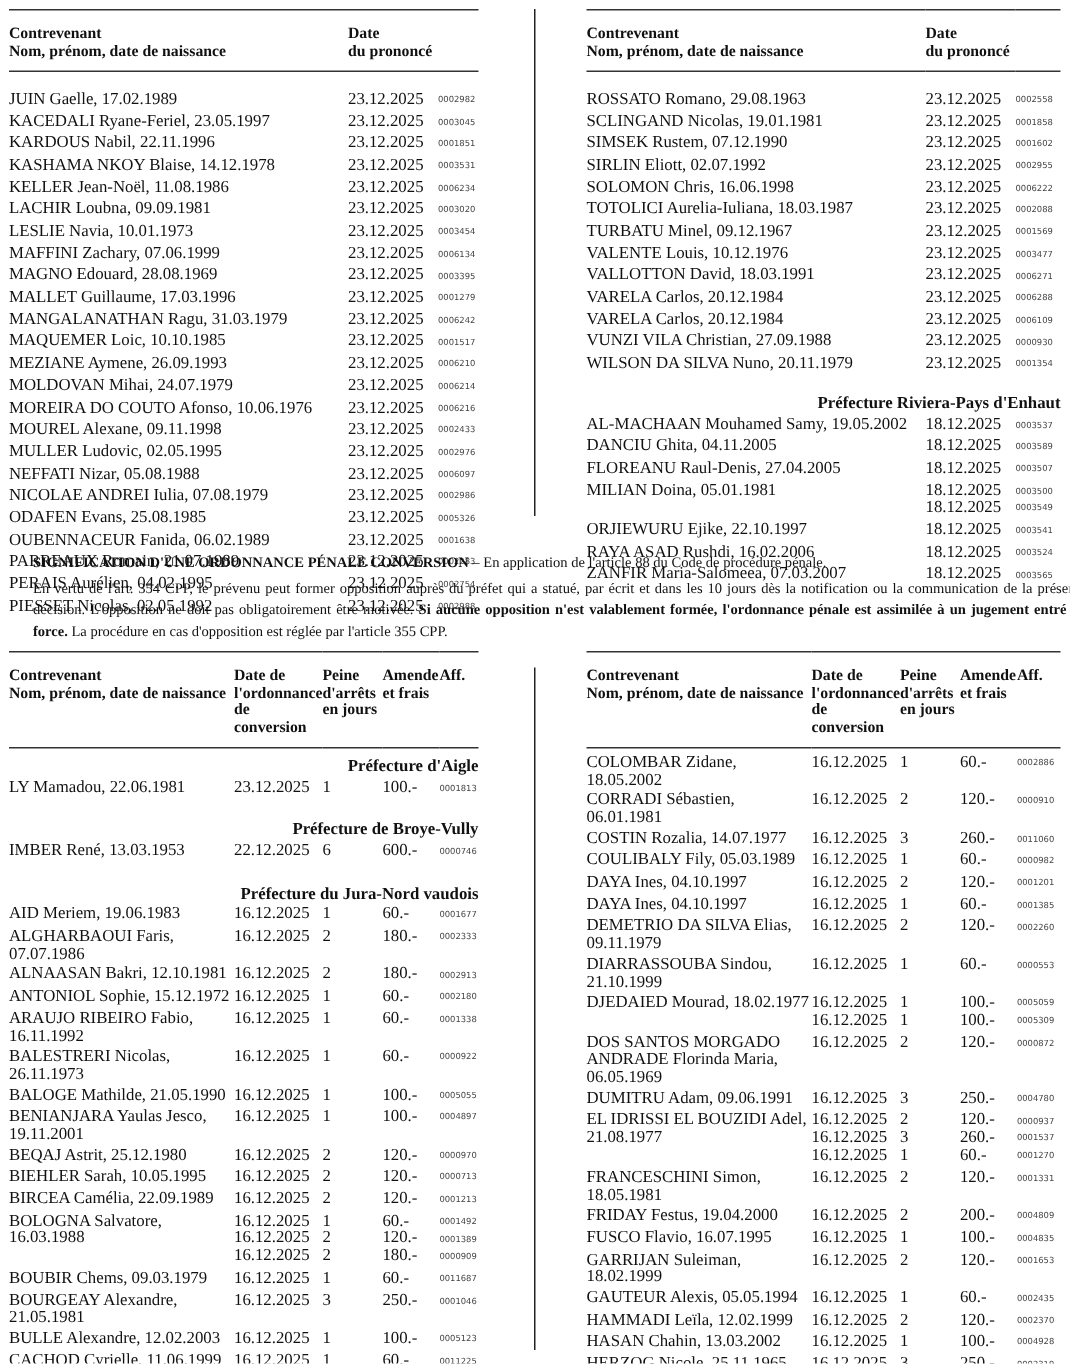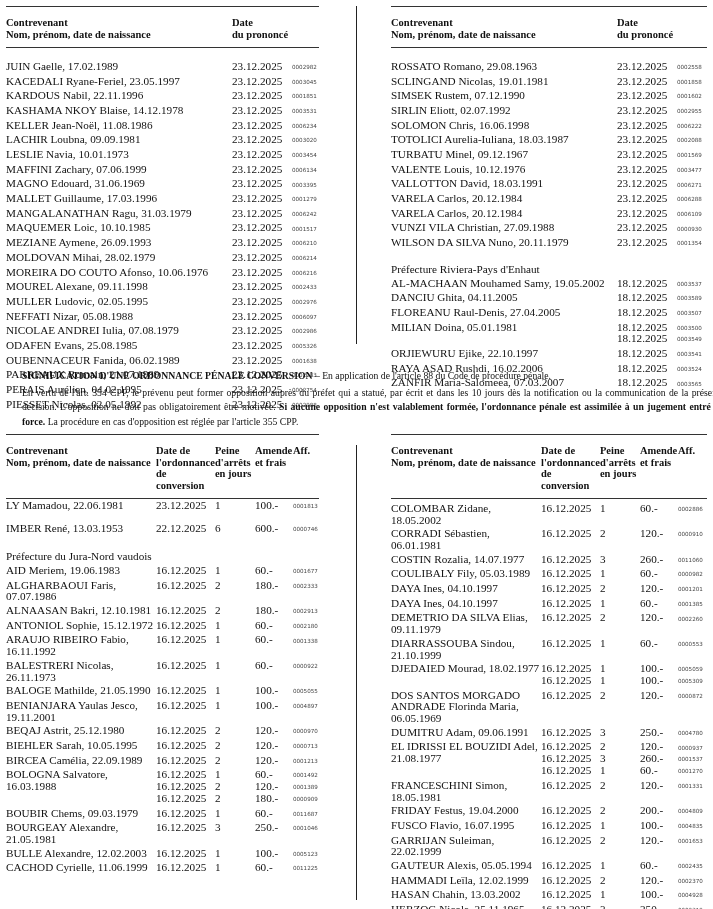--- a/index.html
+++ b/index.html
@@ -8,21 +8,21 @@
   .vsep { position:absolute; width:1px; background:#222; }
   table { border-collapse:collapse; width:100%; }
   .hdr-rule { border-top:1.4px solid #333; }
   .hdr-rule-b { border-bottom:1.4px solid #333; }
   th { font-weight:bold; text-align:left; font-size:10.5px; line-height:11.5px; vertical-align:top; padding:10px 0 7px 0; }
   td { font-size:11.2px; line-height:11.8px; vertical-align:top; padding:0.9px 0; white-space:nowrap; }
   td.name { white-space:normal; }
   td.ref { font-size:5.6px; color:#444; font-family:"DejaVu Sans", sans-serif; padding-top:2px; }
   td.ref div, td.m div { line-height:11.8px; }
   td.ref div { line-height:11.8px; }
-  .pref td { font-weight:normal; padding-top:7px; }
+  .pref td { font-weight:bold; padding-top:7px;text-align:right; }
   .spacer td { height:13px; padding:0; }
   .section { position:absolute; left:6px; width:702px; font-size:9.7px; line-height:14.2px; text-align:justify;margin-left:16px; }
   .section .title { font-weight:bold; }
   .section p { margin:0; }
 </style>
 </head>
 <body>
 
 <div class="col" style="left:6px; top:6px; width:313px;">
   <table>
@@ -71,21 +71,21 @@
           <td class="name">LESLIE Navia, 10.01.1973</td>
           <td>23.12.2025</td>
           <td class="ref">0003454</td>
         </tr>
         <tr>
           <td class="name">MAFFINI Zachary, 07.06.1999</td>
           <td>23.12.2025</td>
           <td class="ref">0006134</td>
         </tr>
         <tr>
-          <td class="name">MAGNO Edouard, 31.06.1969</td>
+          <td class="name">MAGNO Edouard, 28.08.1969</td>
           <td>23.12.2025</td>
           <td class="ref">0003395</td>
         </tr>
         <tr>
           <td class="name">MALLET Guillaume, 17.03.1996</td>
           <td>23.12.2025</td>
           <td class="ref">0001279</td>
         </tr>
         <tr>
           <td class="name">MANGALANATHAN Ragu, 31.03.1979</td>
@@ -96,21 +96,21 @@
           <td class="name">MAQUEMER Loic, 10.10.1985</td>
           <td>23.12.2025</td>
           <td class="ref">0001517</td>
         </tr>
         <tr>
           <td class="name">MEZIANE Aymene, 26.09.1993</td>
           <td>23.12.2025</td>
           <td class="ref">0006210</td>
         </tr>
         <tr>
-          <td class="name">MOLDOVAN Mihai, 28.02.1979</td>
+          <td class="name">MOLDOVAN Mihai, 24.07.1979</td>
           <td>23.12.2025</td>
           <td class="ref">0006214</td>
         </tr>
         <tr>
           <td class="name">MOREIRA DO COUTO Afonso, 10.06.1976</td>
           <td>23.12.2025</td>
           <td class="ref">0006216</td>
         </tr>
         <tr>
           <td class="name">MOUREL Alexane, 09.11.1998</td>
@@ -326,37 +326,43 @@
     <thead>
       <tr class="hdr-rule hdr-rule-b">
         <th style="width:150px;"><span>Contrevenant</span><br><span>Nom, prénom, date de naissance</span></th>
         <th style="width:56px;"><span>Date de</span><br><span>l'ordonnance</span><br><span>de conversion</span></th>
         <th style="width:40px;"><span>Peine</span><br><span>d'arrêts</span><br><span>en jours</span></th>
         <th style="width:38px;"><span>Amende</span><br><span>et frais</span></th>
         <th>Aff.</th>
       </tr>
     </thead>
     <tbody id="bl-body">
+        <tr class="pref">
+          <td colspan="5">Préfecture d'Aigle</td>
+        </tr>
         <tr>
           <td class="name">LY Mamadou, 22.06.1981</td>
           <td class="m">
             <div>23.12.2025</div>
           </td>
           <td class="m">
             <div>1</div>
           </td>
           <td class="m">
             <div>100.-</div>
           </td>
           <td class="ref">
             <div>0001813</div>
           </td>
         </tr>
         <tr class="spacer">
           <td colspan="5" style="height: 8px;"></td>
+        </tr>
+        <tr class="pref">
+          <td colspan="5">Préfecture de Broye-Vully</td>
         </tr>
         <tr>
           <td class="name">IMBER René, 13.03.1953</td>
           <td class="m">
             <div>22.12.2025</div>
           </td>
           <td class="m">
             <div>6</div>
           </td>
           <td class="m">
@@ -872,21 +878,21 @@
             <div>1</div>
           </td>
           <td class="m">
             <div>100.-</div>
           </td>
           <td class="ref">
             <div>0004835</div>
           </td>
         </tr>
         <tr>
-          <td class="name">GARRIJAN Suleiman, 22.02.1999</td>
+          <td class="name">GARRIJAN Suleiman, 18.02.1999</td>
           <td class="m">
             <div>16.12.2025</div>
           </td>
           <td class="m">
             <div>2</div>
           </td>
           <td class="m">
             <div>120.-</div>
           </td>
           <td class="ref">

